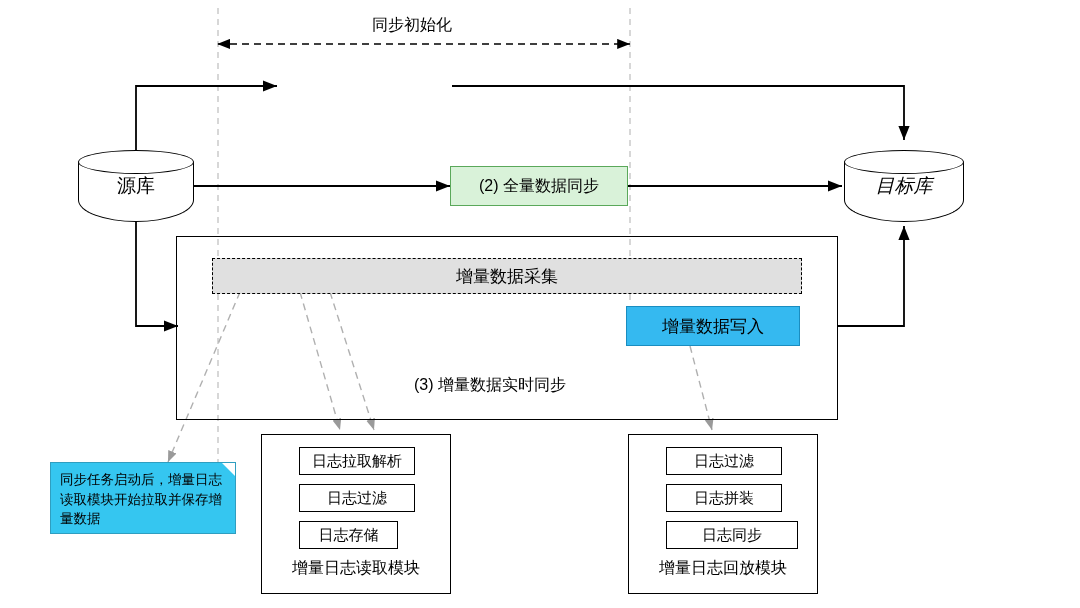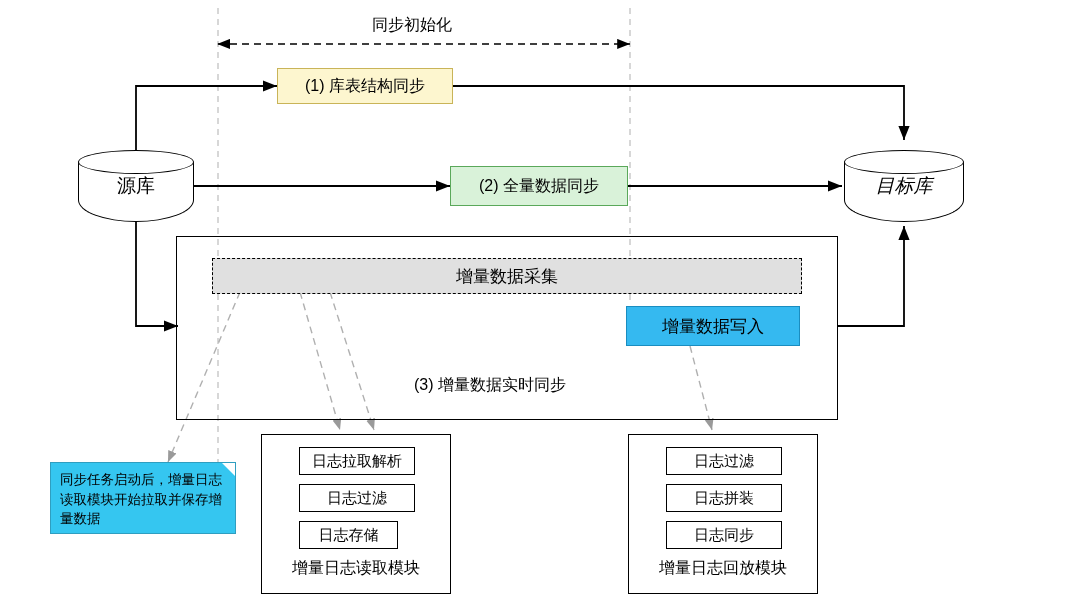--- a/index.html
+++ b/index.html
@@ -189,23 +189,20 @@
     <div class="top"></div>
     <div class="cyl-label">源库</div>
   </div>
 
   <div class="cyl" style="left:844px; top:150px; width:120px; height:72px;font-style:italic;">
     <div class="body"></div>
     <div class="top"></div>
     <div class="cyl-label">目标库</div>
   </div>
 
-  <div class="node box-yellow" style="left:277px; top:68px; width:176px; height:36px;">
-    <span>(1) 库表结构同步</span>
-  </div>
 
   <div class="node box-green" style="left:450px; top:166px; width:178px; height:40px;">
     <span>(2) 全量数据同步</span>
   </div>
 
   <div class="node box-plain" style="left:176px; top:236px; width:662px; height:184px;"></div>
 
   <div class="node box-grey-dashed" style="left:212px; top:258px; width:590px; height:36px;">
     <span>增量数据采集</span>
   </div>
@@ -233,18 +230,18 @@
   </div>
   <div class="group-title" style="left:279px; top:558px; width:154px;">增量日志读取模块</div>
 
   <div class="node box-plain" style="left:628px; top:434px; width:190px; height:160px;"></div>
   <div class="node box-white-thin" style="left:666px; top:447px; width:116px; height:28px;">
     <span>日志过滤</span>
   </div>
   <div class="node box-white-thin" style="left:666px; top:484px; width:116px; height:28px;">
     <span>日志拼装</span>
   </div>
-  <div class="node box-white-thin" style="left:666px; top:521px; width:116px; height:28px;">
+  <div class="node box-white-thin" style="left:666px; top:521px; width:132px; height:28px;">
     <span>日志同步</span>
   </div>
   <div class="group-title" style="left:646px; top:558px; width:154px;">增量日志回放模块</div>
 
 </div>
 
 </body></html>

